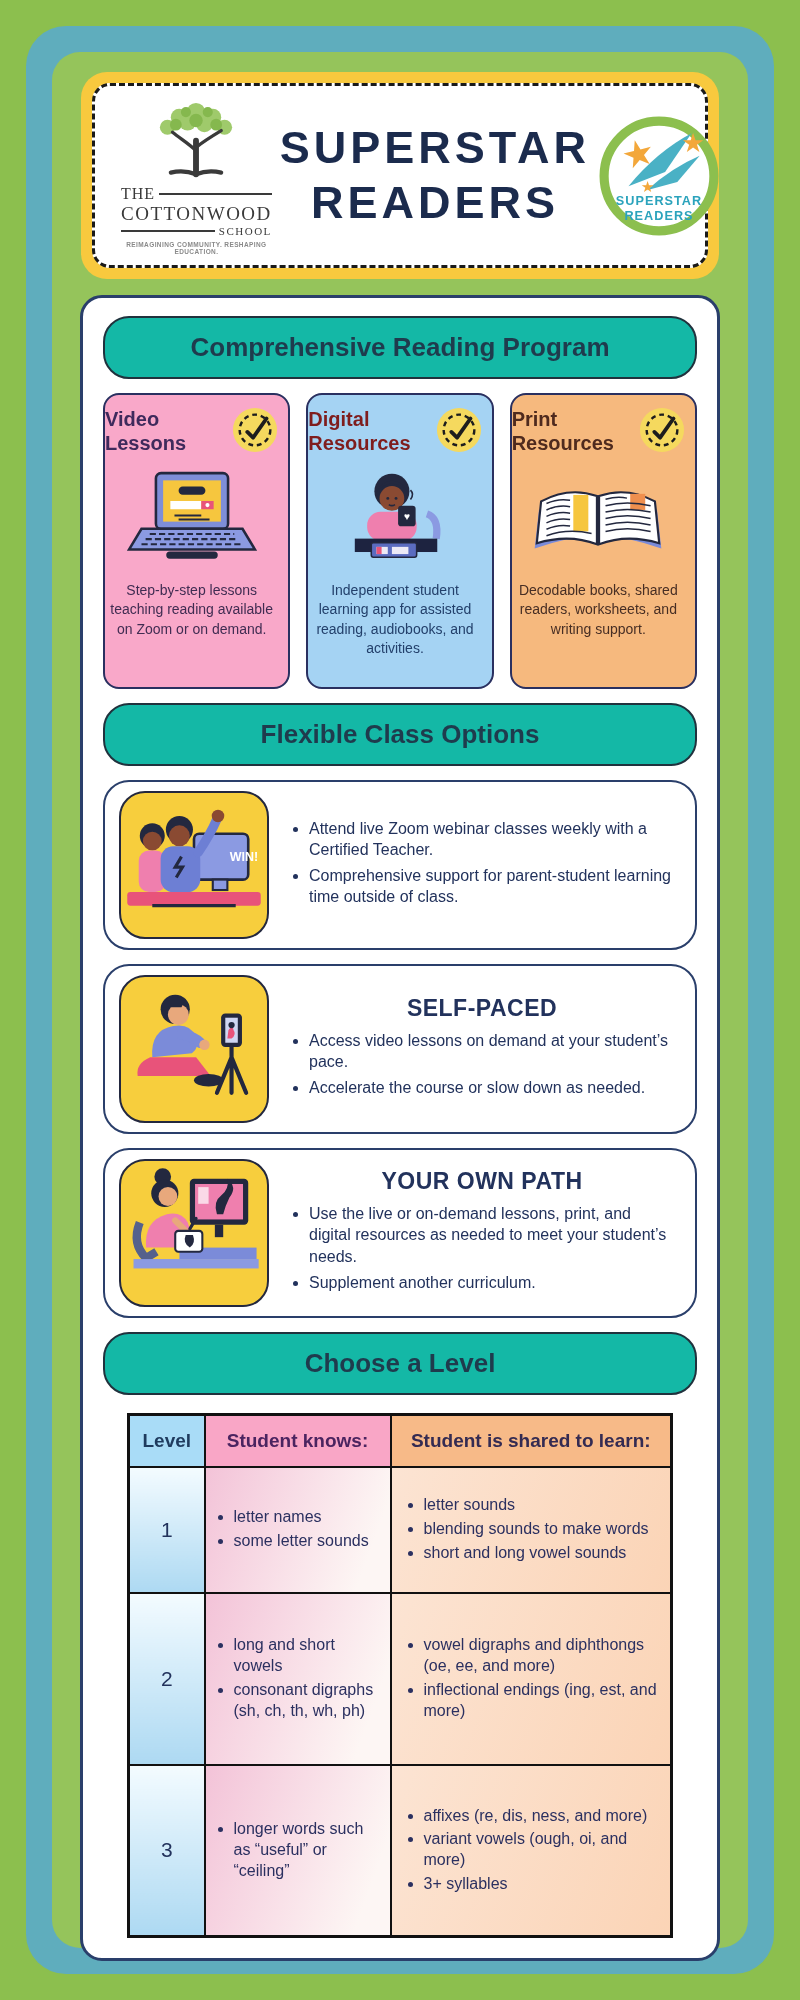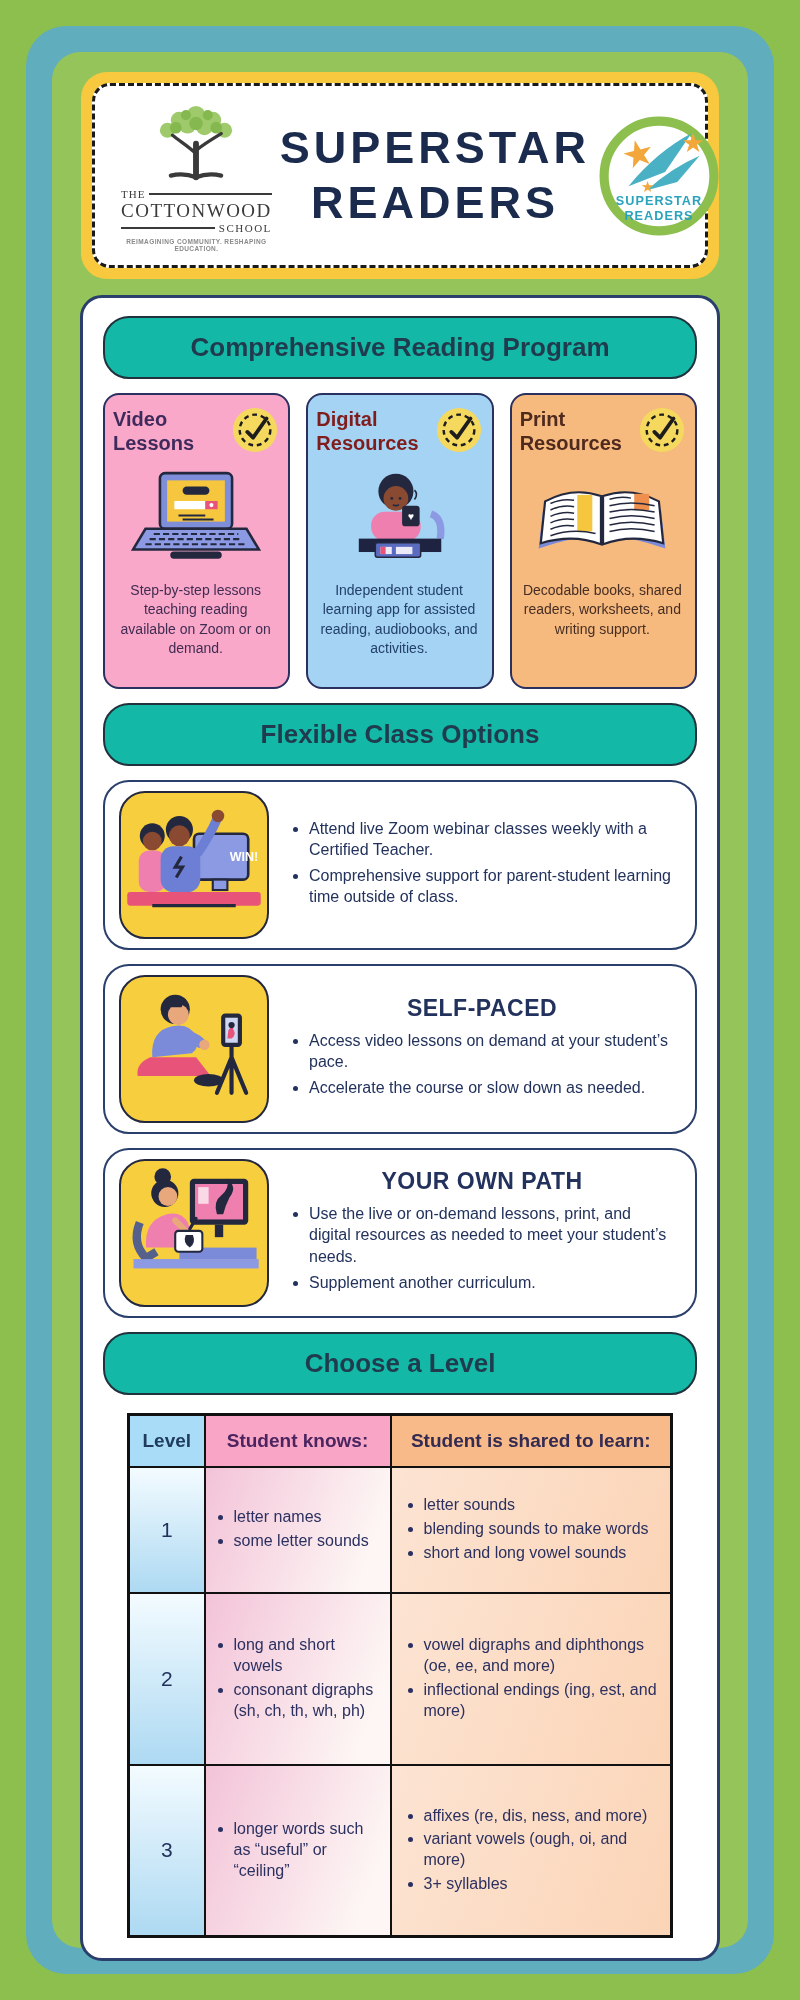--- a/index.html
+++ b/index.html
@@ -31,21 +31,21 @@
   }
   .header-inner {
     background: #ffffff;
     border: 3px dashed #1a1a1a;
     border-radius: 18px;
     height: 185px;
     display: flex; align-items: center; justify-content: space-between;
     padding: 8px 26px;
   }
   .logo { width: 152px; text-align: center; color: #3a3a3a; }
-  .logo-line1 { display: flex; align-items: center; font-family: "Liberation Serif", serif; font-size: 11px; letter-spacing: 1px; color: #3a3a3a; }
+  .logo-line1 { display: flex; align-items: center; font-family: "Liberation Serif", serif; font-size: 16px; letter-spacing: 1px; color: #3a3a3a; }
   .logo-line1 .rule { flex: 1; border-top: 2px solid #3a3a3a; margin-left: 4px; }
   .logo-cottonwood { font-family: "Liberation Serif", serif; font-size: 19px; letter-spacing: 1.5px; color: #3a3a3a; }
   .logo-line3 { display: flex; align-items: center; justify-content: flex-end; font-family: "Liberation Serif", serif; font-size: 11px; letter-spacing: 1.5px; color: #3a3a3a; }
   .logo-line3 .rule { flex: 1; border-top: 2px solid #3a3a3a; margin-right: 4px; }
   .logo-tagline { font-size: 6.5px; letter-spacing: .4px; color: #8a8a8a; margin-top: 4px; font-weight: bold; }
   .title-block { text-align: center; flex: 1; padding: 0 8px; }
   .main-title {
     font-size: 45px; font-weight: bold; color: #1b2b4d;
     letter-spacing: 4px; line-height: 1.22;
   }
@@ -67,21 +67,21 @@
     display: flex; align-items: center; justify-content: center;
     font-size: 26px; font-weight: bold; color: #1f3b4d;
     flex: none;
   }
   
   .cards-row { display: flex; gap: 16px; height: 296px; flex: none; }
   .pcard {
     flex: 1;
     border: 2.5px solid #2a3060;
     border-radius: 16px;
-    padding: 12px 10px 10px 8px;
+    padding: 12px 10px 10px 0;
     display: flex; flex-direction: column;
   }
   .pcard-pink { background: #f9a8c9; }
   .pcard-blue { background: #a5d3f3; }
   .pcard-orange { background: #f6b97e; }
   .pcard-top { display: flex; justify-content: space-between; align-items: flex-start; }
   .pcard-title { font-size: 20px; font-weight: 600; line-height: 1.2; }
   .pcard-pink .pcard-title { color: #3f2a5c; }
   .pcard-blue .pcard-title { color: #7f1d1d; }
   .pcard-orange .pcard-title { color: #4f2a1e; }

